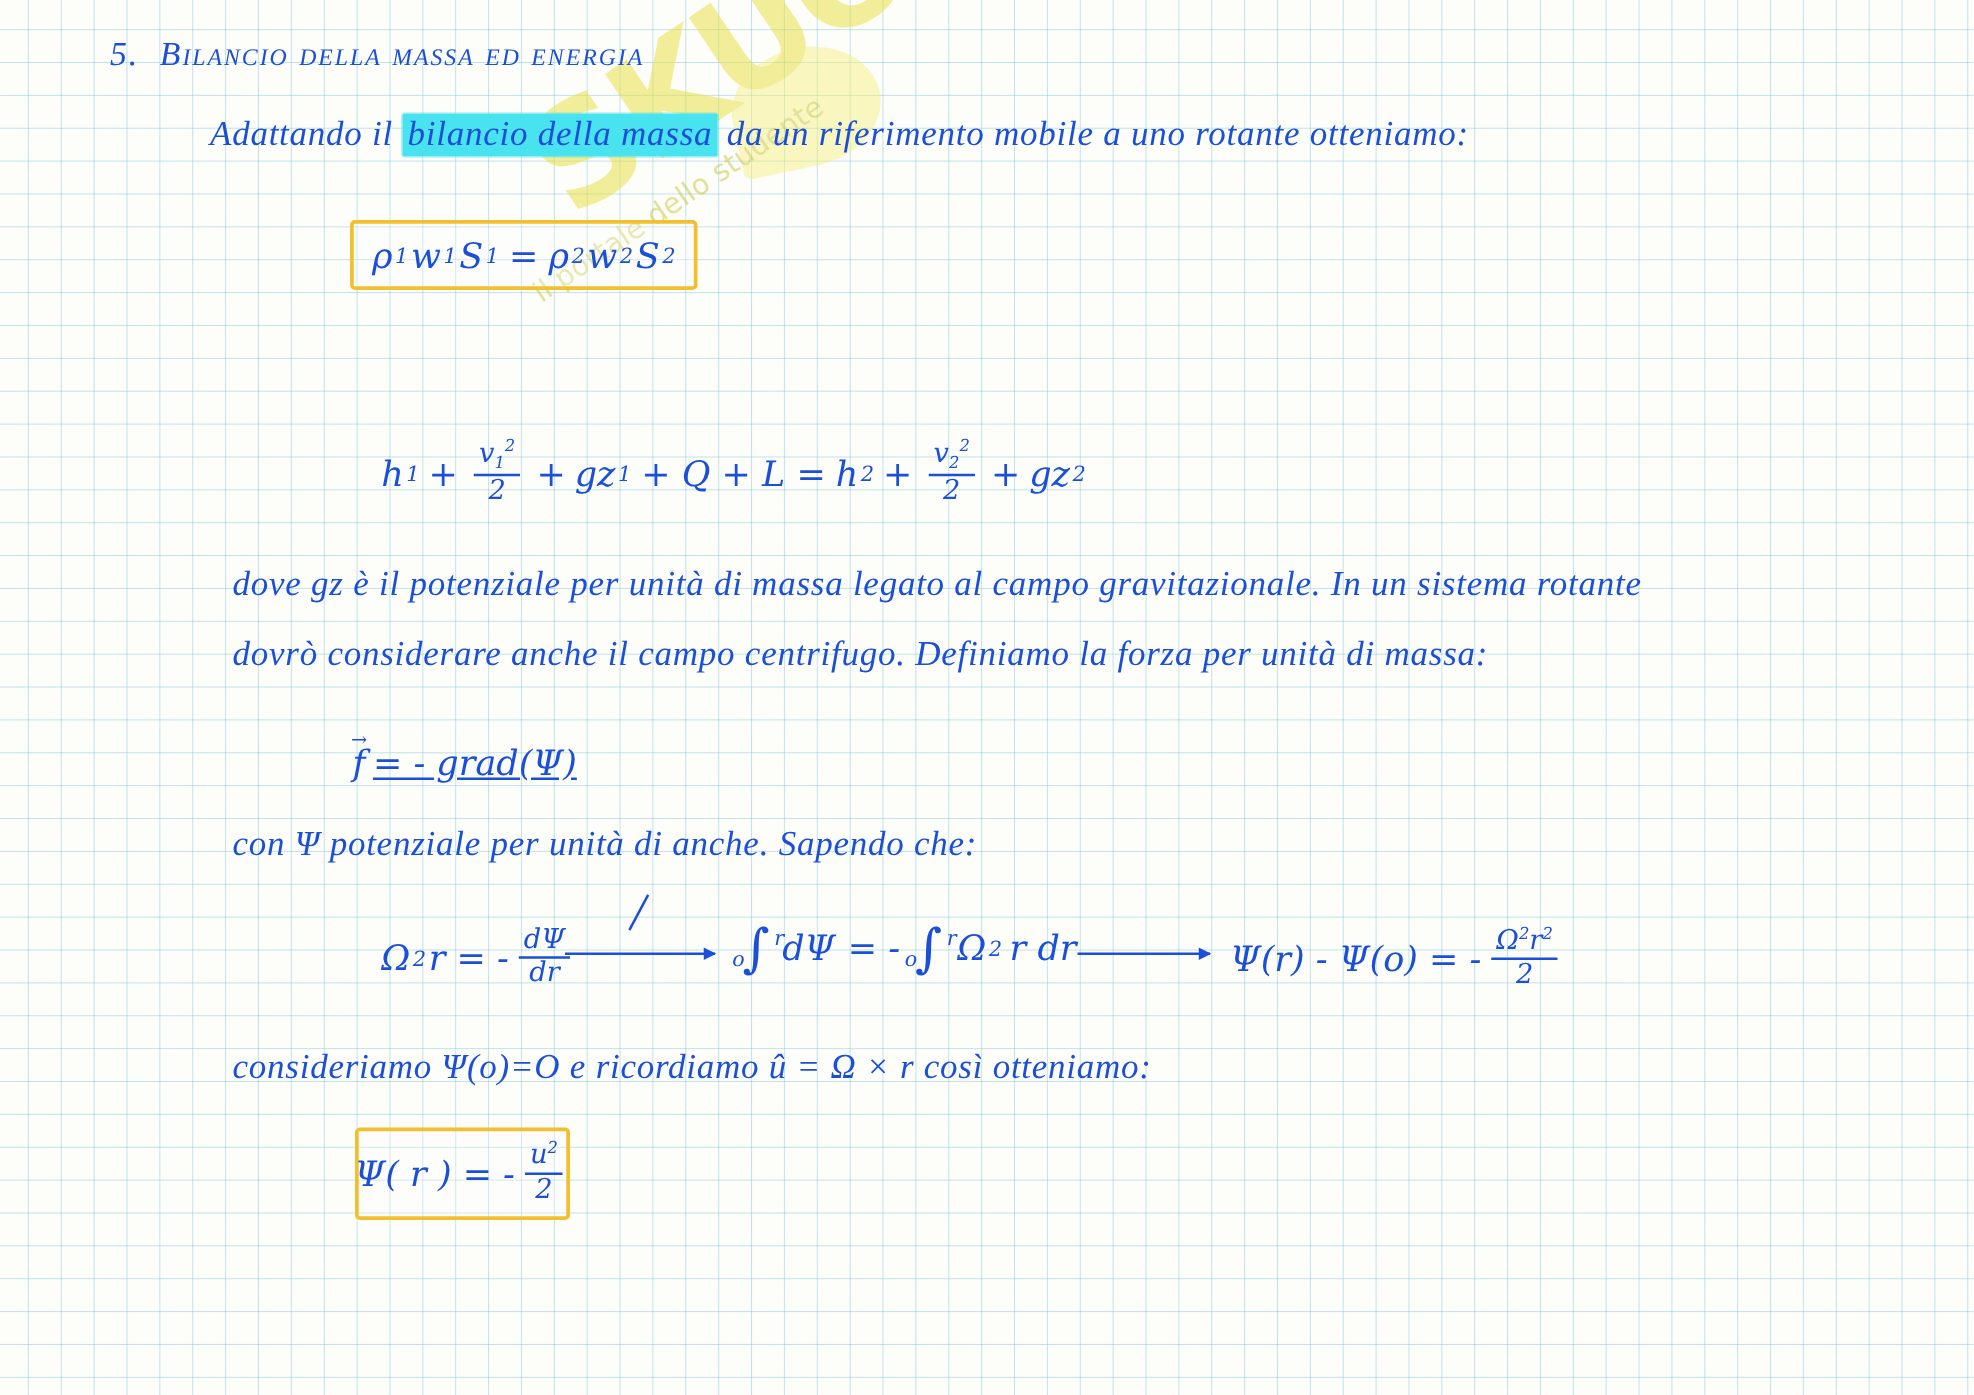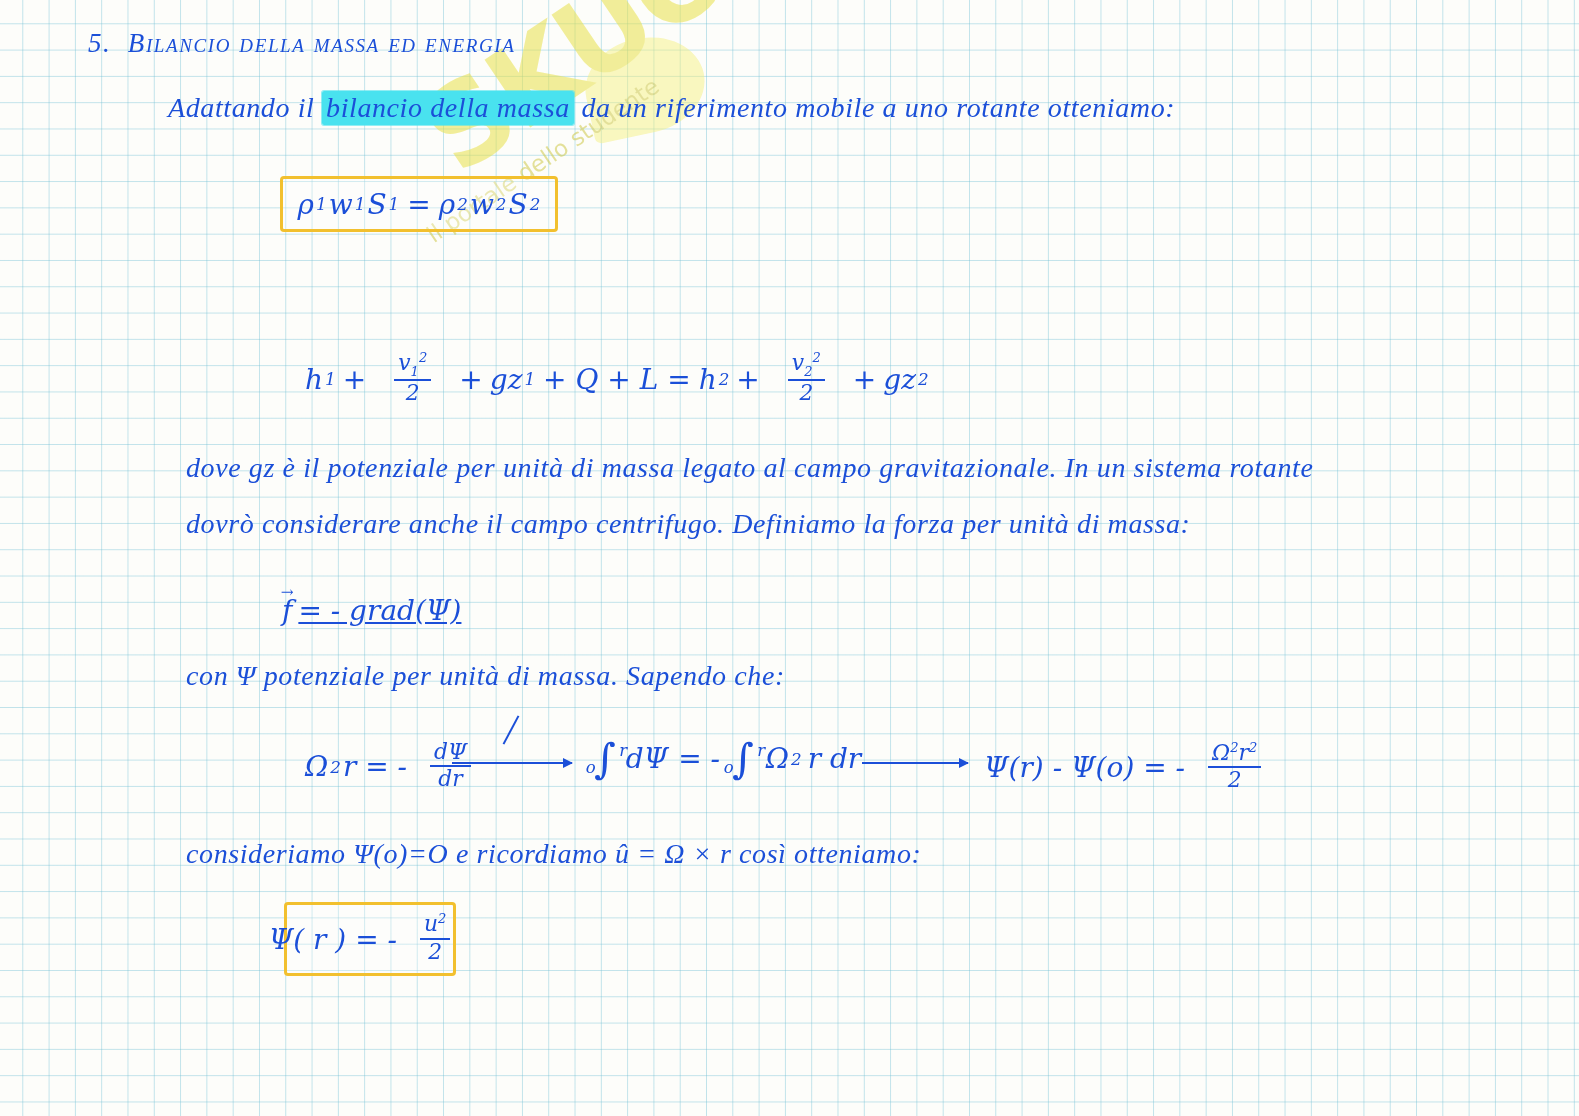--- a/index.html
+++ b/index.html
@@ -128,21 +128,21 @@
     gap: 2px;
   }
   .frac {
     display: inline-flex;
     flex-direction: column;
     align-items: center;
     justify-content: center;
     vertical-align: middle;
     font-size: 0.78em;
     line-height: 1.05;
-    margin: 0 21px;
+    margin: 0 6px;
     position: relative;
     top: -1px;
   }
   .frac .num {
     padding: 0 4px 1px 4px;
     border-bottom: 2px solid #1b4fd8;
   }
   .frac .den {
     padding: 1px 4px 0 4px;
   }
@@ -279,21 +279,21 @@
   </div>
 
   <div class="hand body-line" style="left:186px; top:452px;">dove gz è il potenziale per unità di massa legato al campo gravitazionale. In un sistema rotante</div>
   <div class="hand body-line" style="left:186px; top:508px;">dovrò considerare anche il campo centrifugo. Definiamo la forza per unità di massa:</div>
 
   <div class="mathline" style="left:282px; top:594px;">
     <span class="vecarrow">f</span>
     <span style="margin-left:4px;text-decoration:underline;">= - grad(Ψ)</span>
   </div>
 
-  <div class="hand body-line" style="left:186px; top:660px;">con Ψ potenziale per unità di massa. Sapendo che:</div>
+  <div class="hand body-line" style="left:186px; top:660px;">con Ψ potenziale per unità di anche. Sapendo che:</div>
 
   <div class="mathline" style="left:305px; top:742px;">
     <span>Ω</span>
       <sup class="sp">2</sup>
     <span>r = -</span>
     <span class="frac">
       <span class="num">dΨ</span>
       <span class="den">dr</span>
     </span>
   </div>

